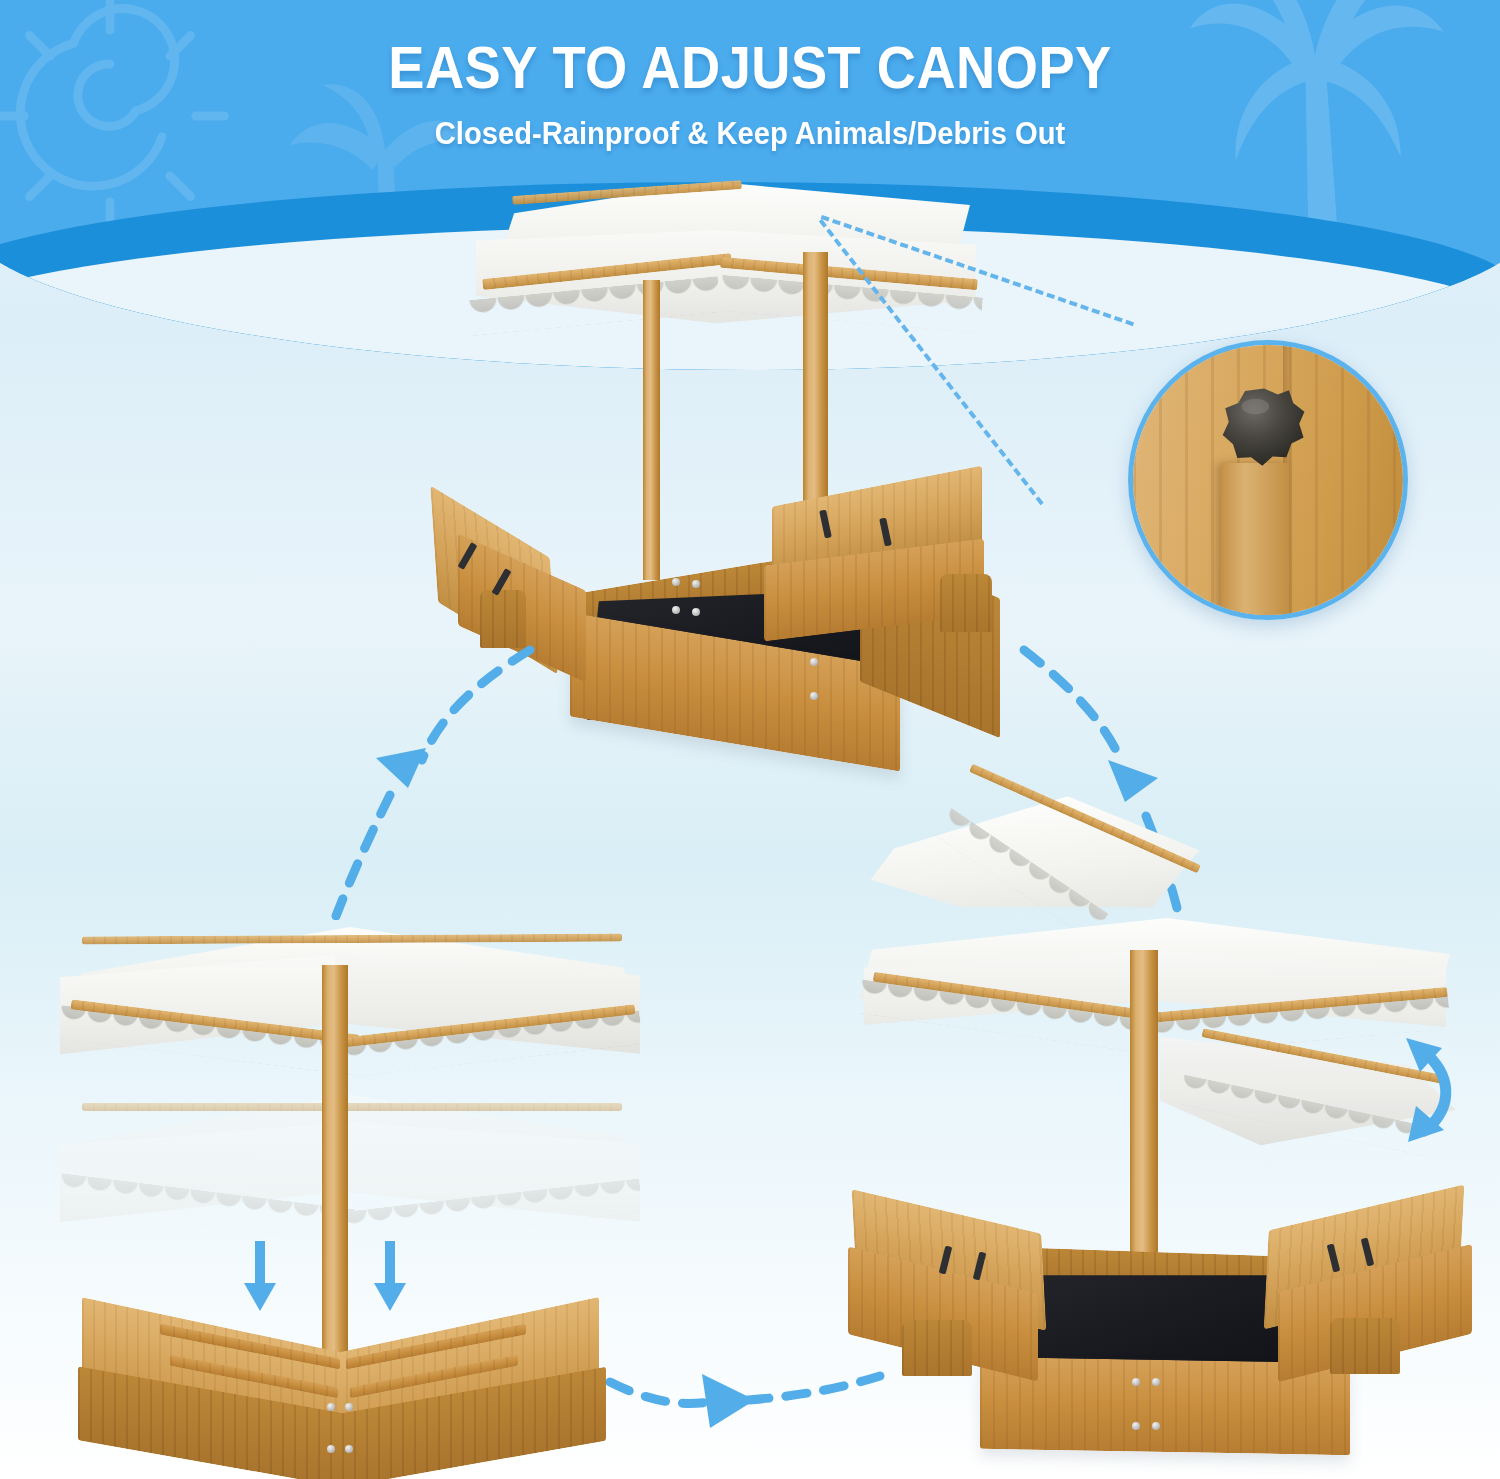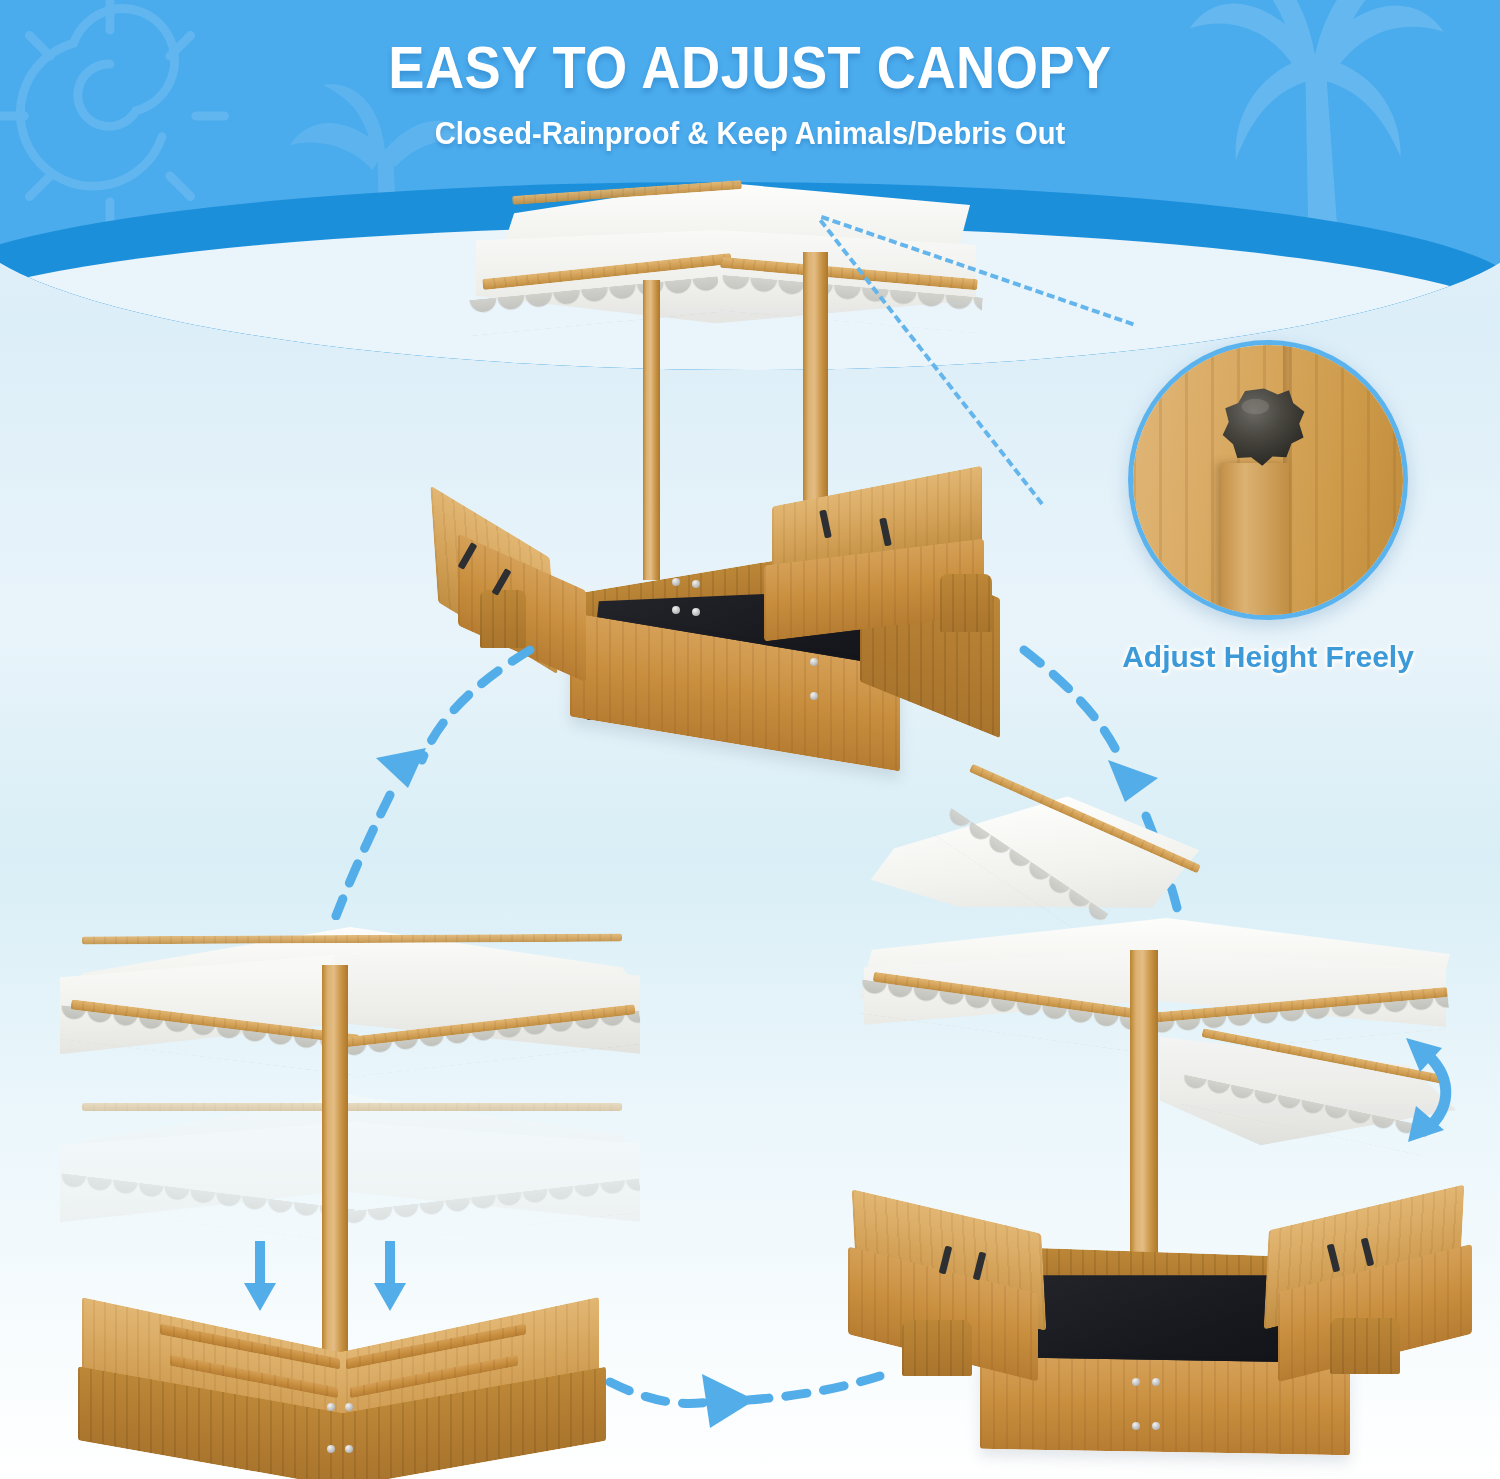--- a/index.html
+++ b/index.html
@@ -194,21 +194,20 @@
             <stop offset="0%" stop-color="#6d6a66"></stop>
             <stop offset="45%" stop-color="#48463f"></stop>
             <stop offset="100%" stop-color="#26241f"></stop>
           </radialGradient>
         </defs>
         <path fill="url(#kg)" d="M50 4 66 11 79 6 84 21 97 31 91 45 96 61 82 68 76 84 60 83 48 94 35 84 19 85 14 69 2 58 9 43 5 27 20 21 28 7z"></path>
         <ellipse cx="40" cy="25" rx="16" ry="9" fill="#8b8780" opacity=".45"></ellipse>
       </svg>
     </div>
   </div>
-  <div class="callout-label">Adjust Height Freely</div>
 
   <svg class="conn dash" style="left:330px;top:620px;width:280px;height:300px;" viewBox="0 0 280 300">
     <path d="M200 30 C150 60 110 95 92 140"></path>
     <polygon points="46,138 96,128 78,168"></polygon>
     <path d="M60 175 C40 215 22 255 6 296"></path>
   </svg>
 
   <svg class="conn dash" style="left:980px;top:620px;width:270px;height:310px;" viewBox="0 0 270 310">
     <path d="M44 30 C85 62 118 95 136 130"></path>
     <polygon points="178,158 128,140 145,182"></polygon>

